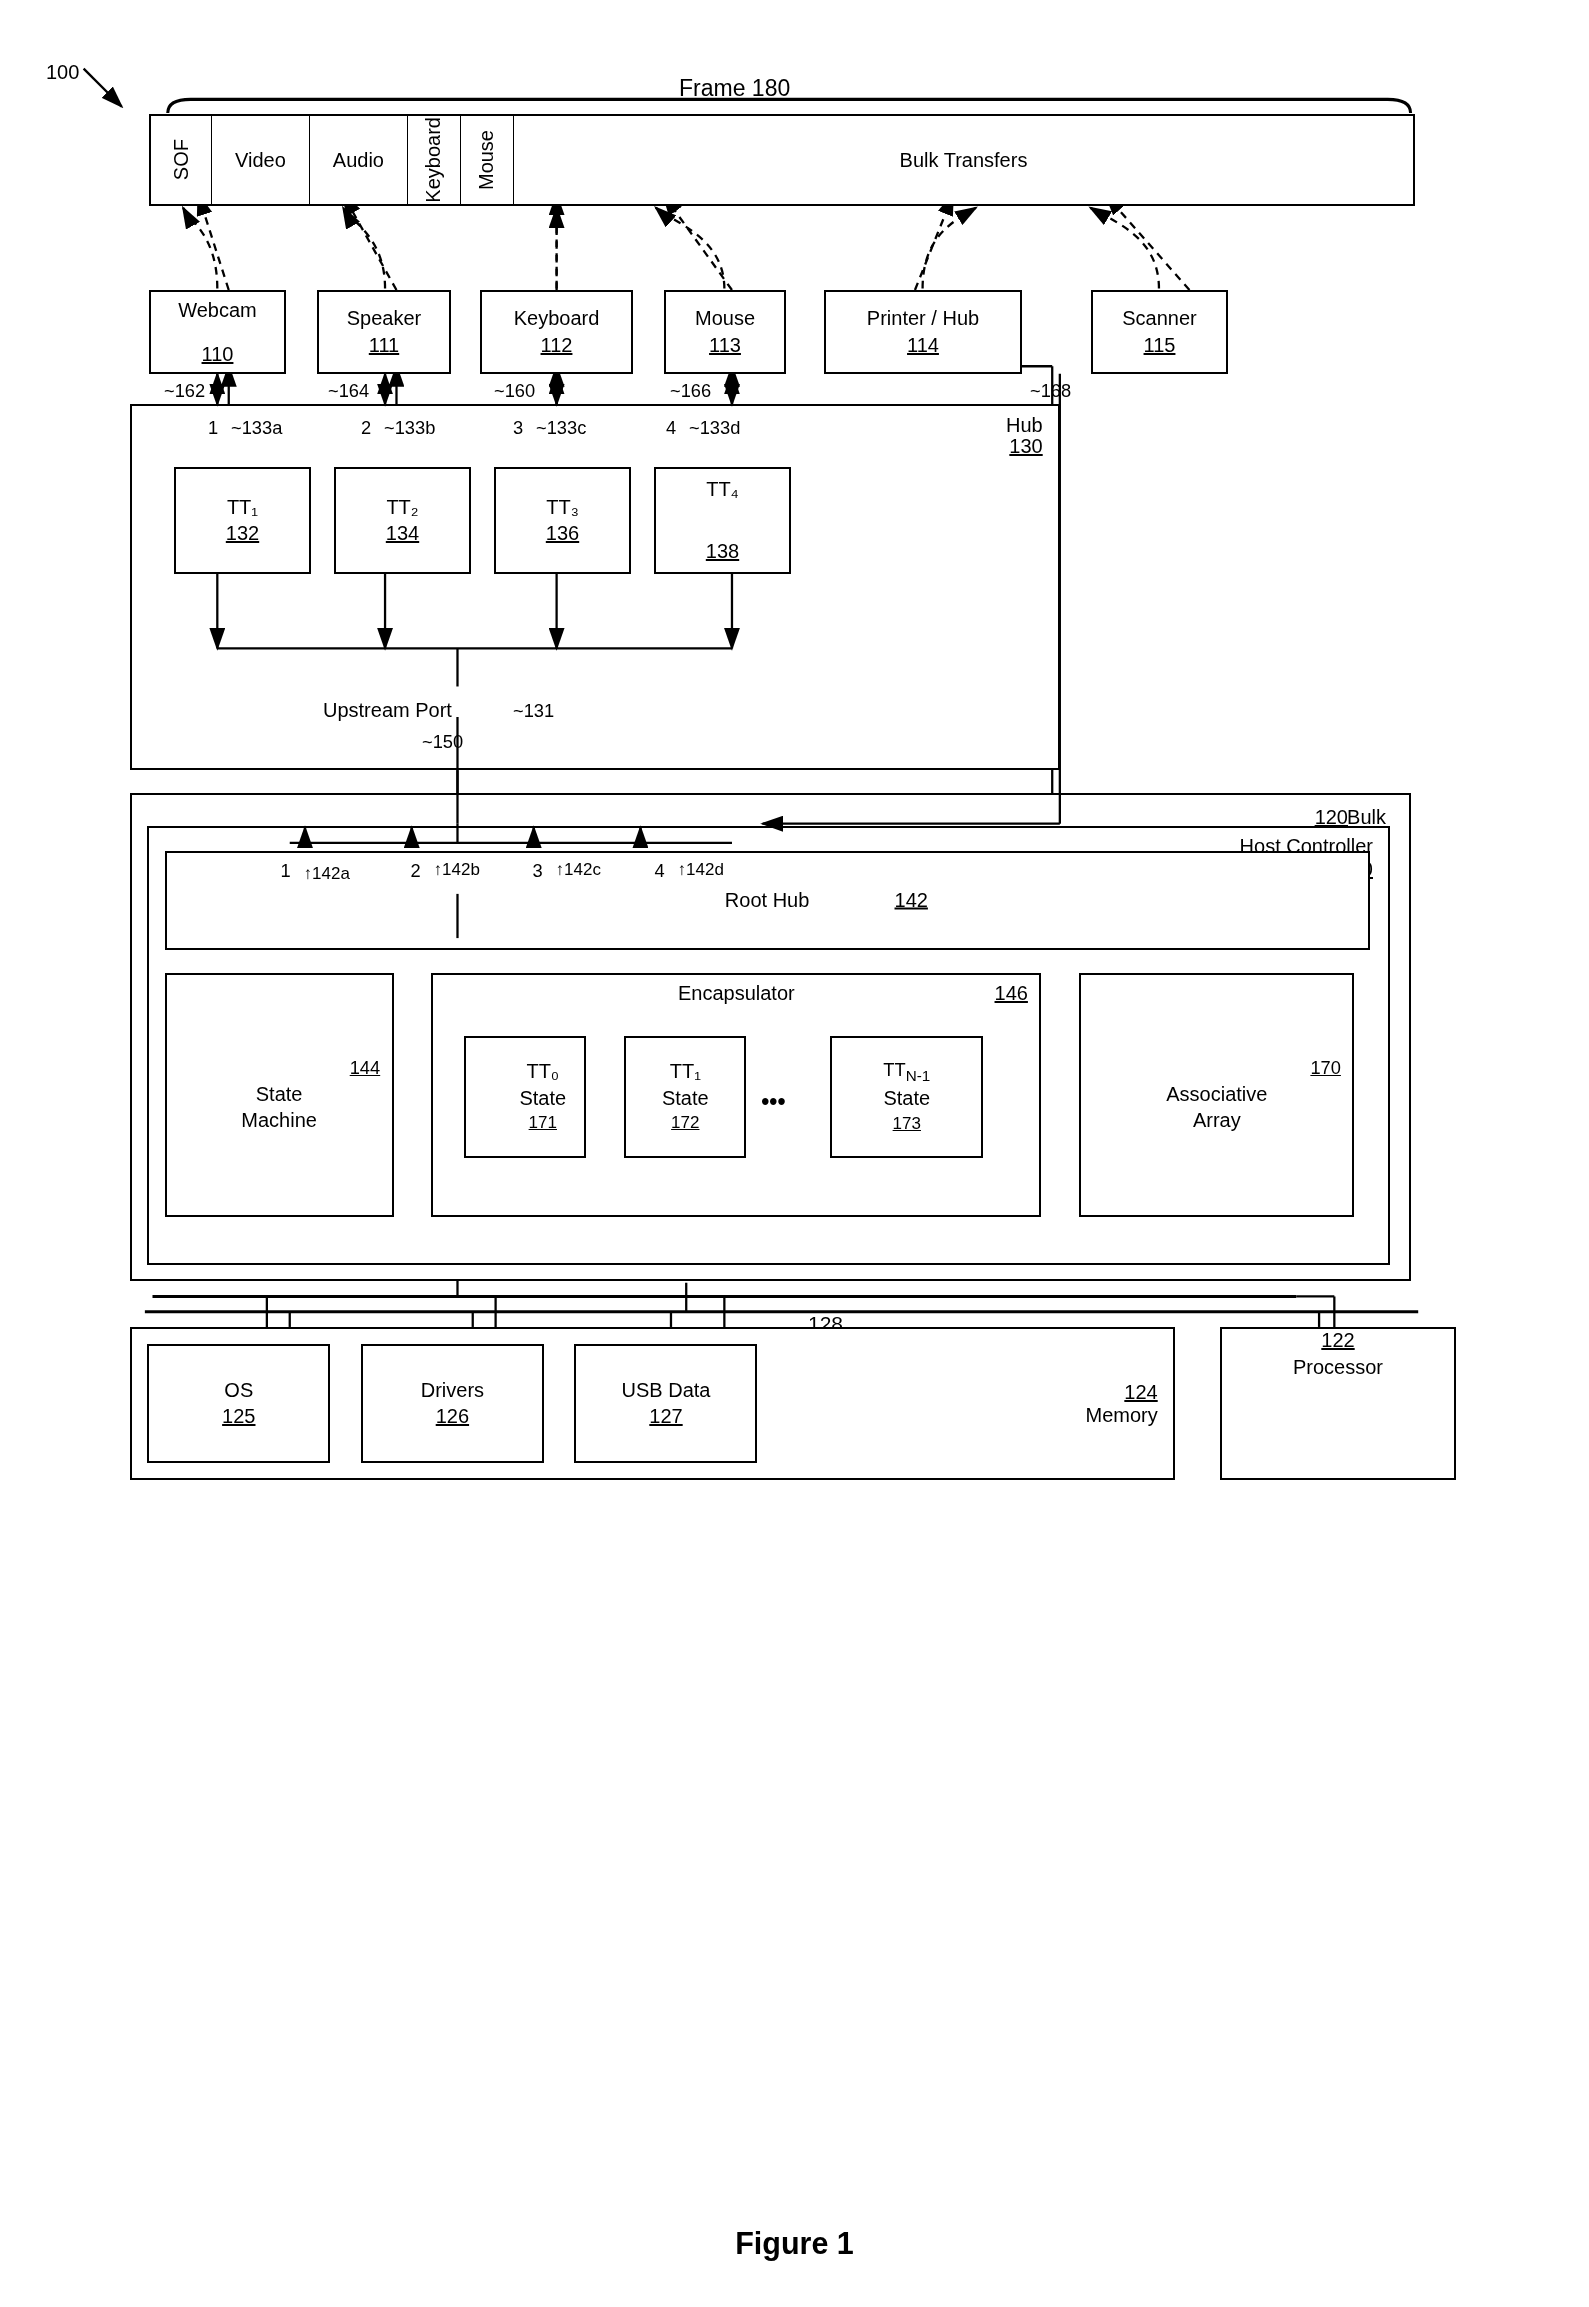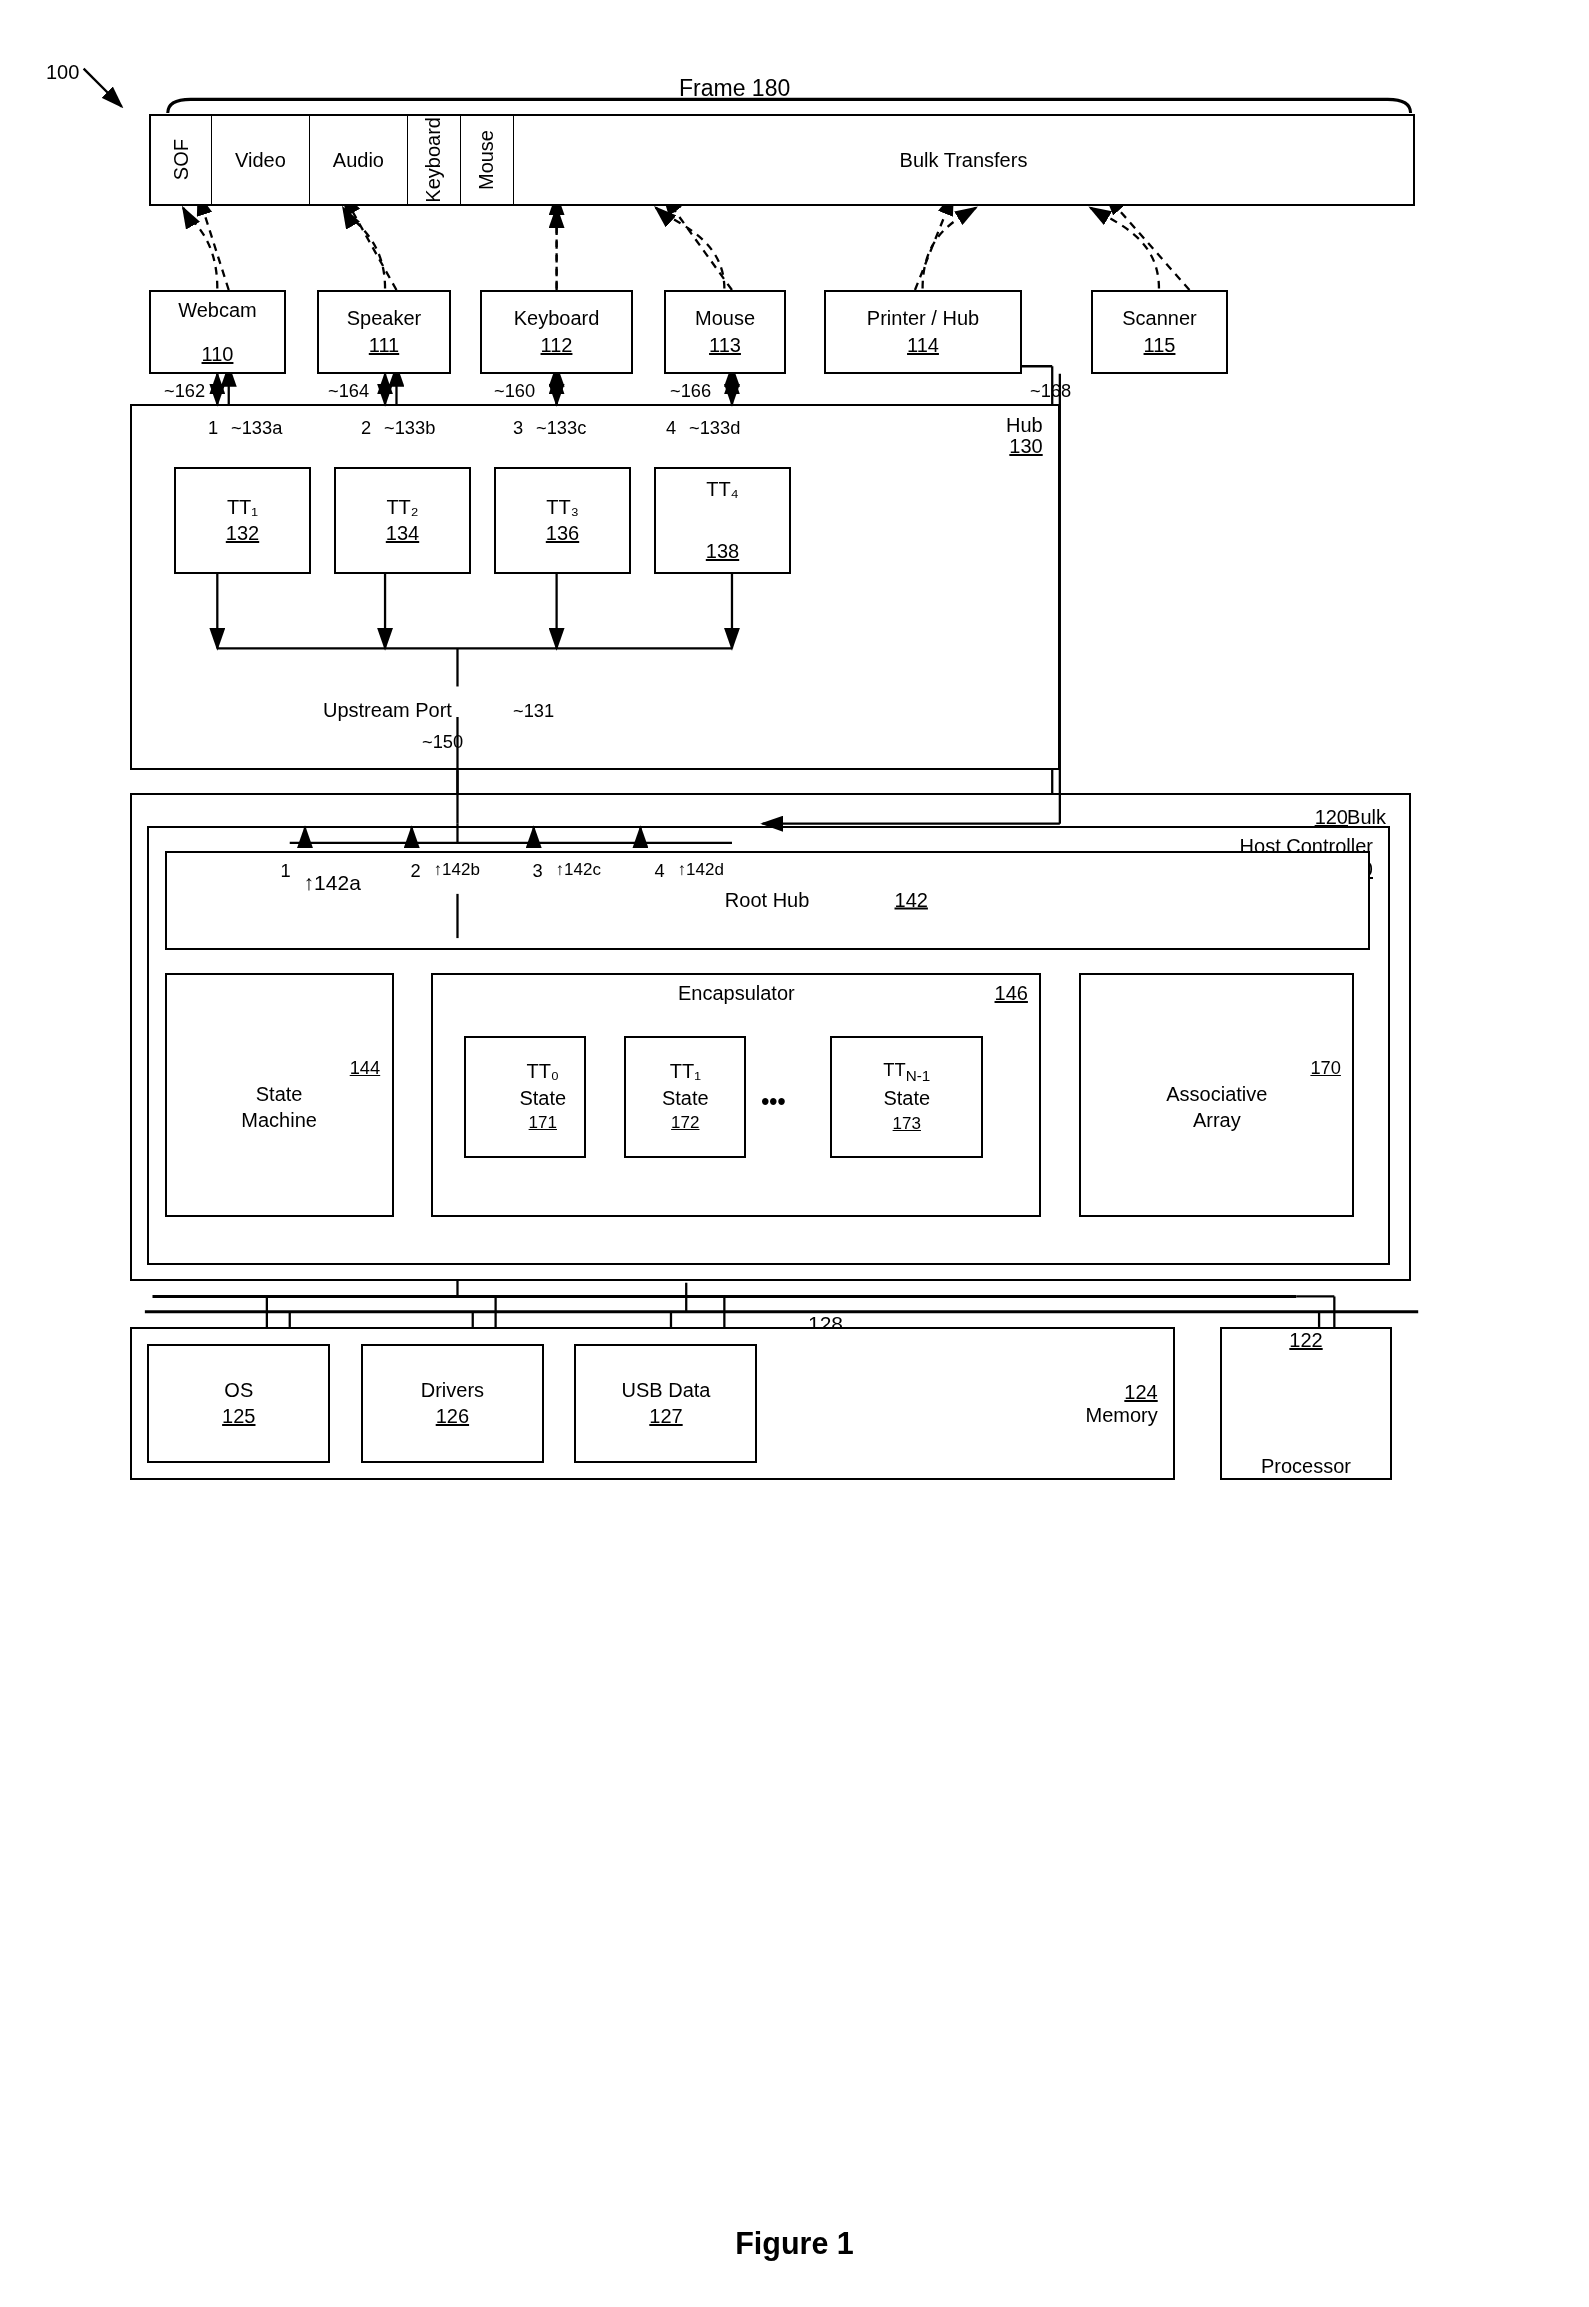--- a/index.html
+++ b/index.html
@@ -248,21 +248,21 @@
 
       <div style="position:absolute; right:15.3px; top:7.6px; font-size:20px;">Host Controller</div>
       <div style="position:absolute; right:15.3px; top:30.5px; font-size:20px; text-decoration:underline;">140</div>
 
       <div class="box" style="left:15.3px; top:23px; width:1205px; height:99px;">
 
         <div style="position:absolute; left:50%; top:50%; transform:translate(-50%,-50%); font-size:20px;">Root Hub</div>
         <div style="position:absolute; left:62%; top:50%; transform:translate(-50%,-50%); font-size:20px; text-decoration:underline;">142</div>
 
         <div style="position:absolute; left:114px; top:7.6px; font-size:18.3px;">1</div>
-        <div style="position:absolute; left:137px; top:18px; font-size:21px;">↑142a</div>
+        <div style="position:absolute; left:137px; top:11px; font-size:17px;">↑142a</div>
         <div style="position:absolute; left:244px; top:7.6px; font-size:18.3px;">2</div>
         <div style="position:absolute; left:267px; top:7.6px; font-size:17px;">↑142b</div>
         <div style="position:absolute; left:366px; top:7.6px; font-size:18.3px;">3</div>
         <div style="position:absolute; left:389px; top:7.6px; font-size:17px;">↑142c</div>
         <div style="position:absolute; left:488px; top:7.6px; font-size:18.3px;">4</div>
         <div style="position:absolute; left:511px; top:7.6px; font-size:17px;">↑142d</div>
       </div>
 
       <div class="box" style="left:15.3px; top:145px; width:229px; height:244px; display:flex; flex-direction:column; align-items:center; justify-content:center; gap:3.8px;">
         <span style="font-size:18.3px; text-decoration:underline; align-self:flex-end; margin-right:11.4px;">144</span>
@@ -323,21 +323,21 @@
       <span style="font-size:20px;">USB Data</span>
       <span style="font-size:20px; text-decoration:underline;">127</span>
     </div>
 
     <div style="display:flex; flex-direction:column; justify-content:center; align-items:flex-end; flex:1; padding-right:15.3px;">
       <span style="font-size:20px; text-decoration:underline;">124</span>
       <span style="font-size:20px;">Memory</span>
     </div>
   </div>
 
-  <div class="box" style="left:1220px; top:1327px; width:172px; height:153px; display:flex; flex-direction:column; align-items:center; justify-content:space-between; gap:3.8px;">
+  <div class="box" style="left:1220px; top:1327px; width:236px; height:153px; display:flex; flex-direction:column; align-items:center; justify-content:flex-start; gap:3.8px;">
     <span style="font-size:20px; text-decoration:underline;">122</span>
     <span style="font-size:20px;">Processor</span>
   </div>
 
   <div class="figure-label" style="left:50%; bottom:46px; transform:translateX(-50%); font-size:30.5px; font-weight:bold;">Figure 1</div>
 
   <svg style="position:absolute; top:0; left:0; width:1589px; height:2307px; pointer-events:none;" viewBox="0 0 2084 3025" width="1589" height="2307">
     <defs>
       <marker id="arr" markerWidth="10" markerHeight="7" refX="9" refY="3.5" orient="auto">
         <polygon points="0 0, 10 3.5, 0 7" fill="#000"></polygon>

